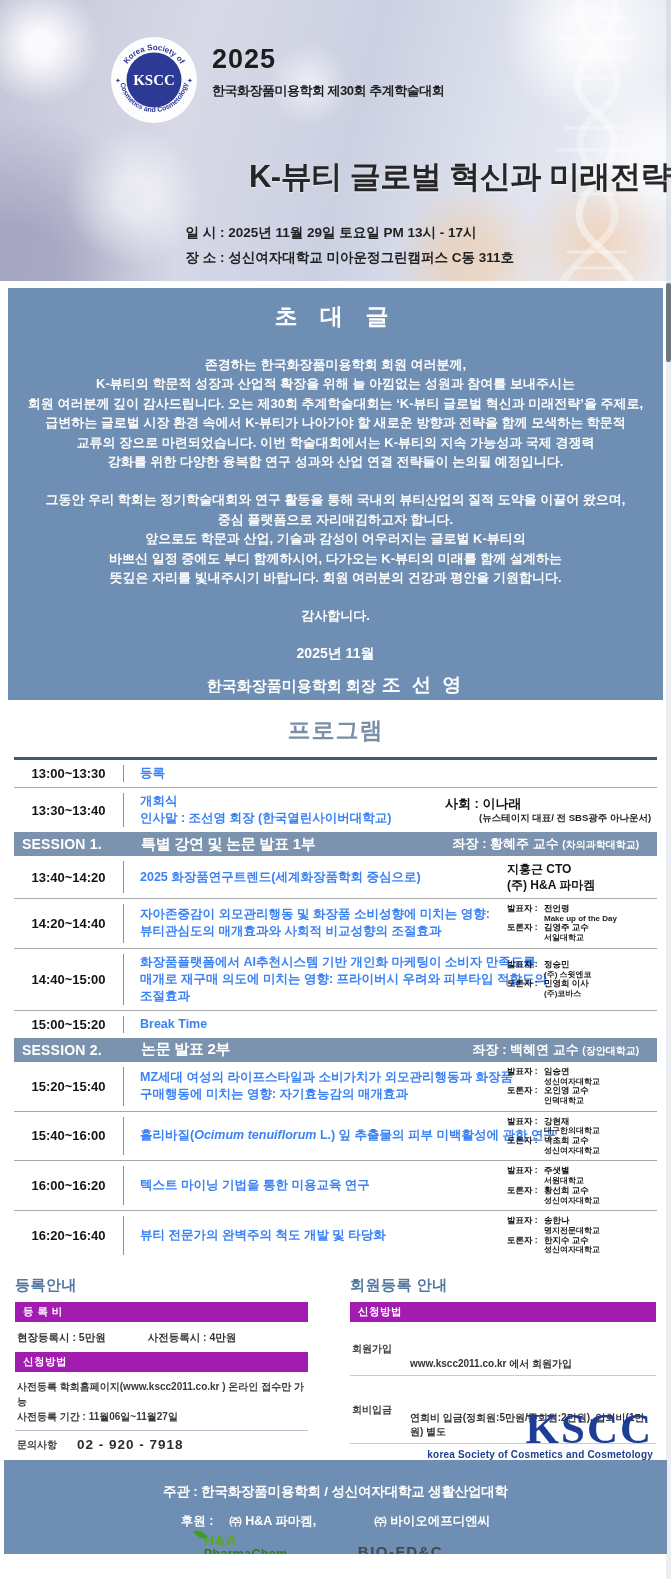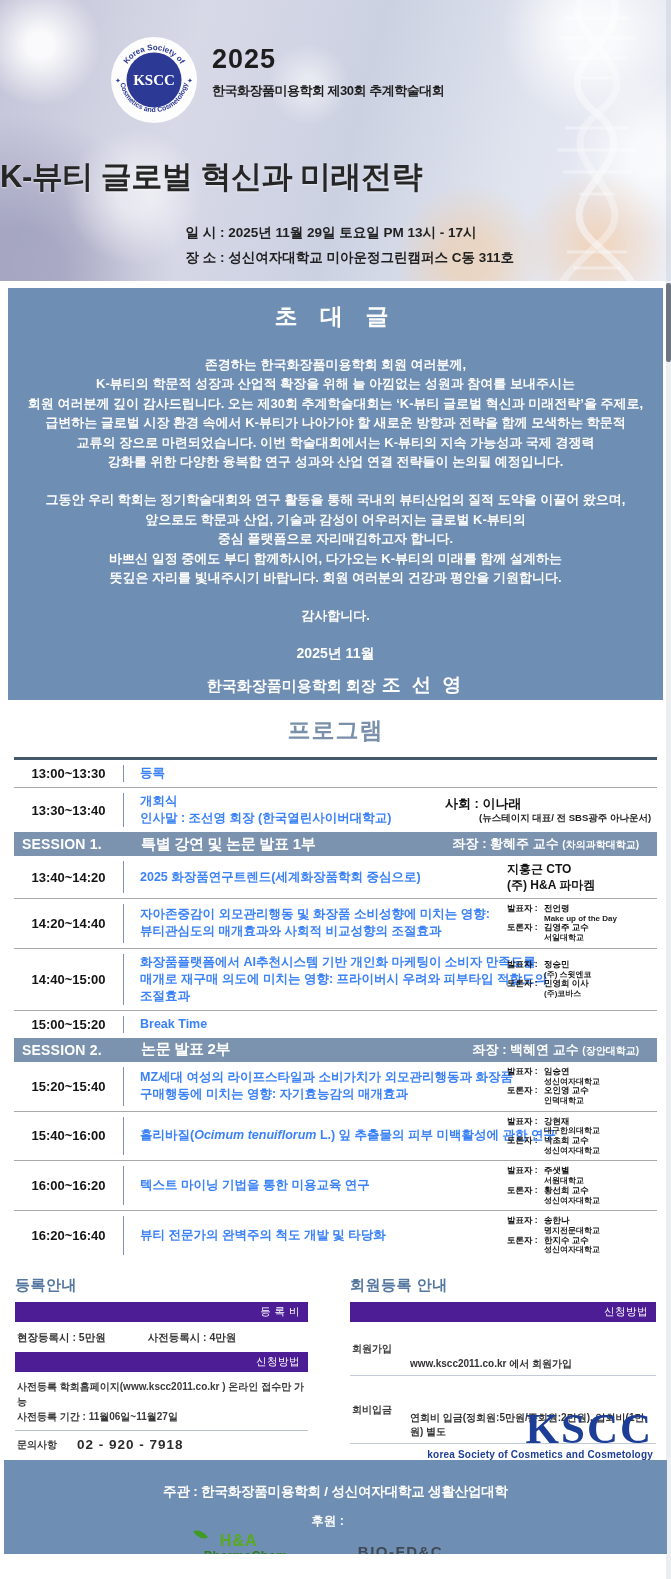--- a/index.html
+++ b/index.html
@@ -17,21 +17,21 @@
       radial-gradient(circle at 97% 55%, rgba(255,255,255,.7) 0 3%, rgba(255,255,255,0) 12%),
       radial-gradient(circle at 70% 92%, rgba(255,190,120,.35) 0 4%, rgba(255,190,120,0) 14%),
       radial-gradient(circle at 3% 96%, rgba(120,120,160,.45) 0 6%, rgba(120,120,160,0) 22%),
       linear-gradient(105deg,#c3c4d8 0%,#d8d9e7 28%,#ccd1e2 52%,#dfe3ee 74%,#edeff6 100%);}
   .dna{position:absolute;right:-6px;top:0;opacity:.75;}
   .logo-row{position:absolute;left:110px;top:36px;display:flex;align-items:flex-start;}
   .logo-svg{display:block;}
   .head-text{margin-left:14px;padding-top:8px;color:#1d1d1d;}
   .year{font-size:27px;font-weight:800;letter-spacing:1px;line-height:30px;}
   .society{font-size:13px;font-weight:800;line-height:26px;margin-top:4px;letter-spacing:-0.5px;}
-  .main-title{position:absolute;left:0;top:156px;width:100%;text-align:left;
+  .main-title{position:absolute;left:0;top:156px;width:100%;text-align:right;
     font-size:31px;font-weight:800;color:#262626;letter-spacing:-0.5px;
     text-shadow:0 1px 2px rgba(255,255,255,.6);}
   .when-where{position:absolute;left:0;top:220px;width:100%;display:flex;flex-direction:column;align-items:center;}
   .ww-line{width:300px;font-size:13.5px;font-weight:800;color:#1f1f1f;line-height:25px;white-space:nowrap;}
   .ww-line.wide{width:300px;}
 
   
   .invite{margin:7px 8px 0;height:412px;background:#6E8EB3;color:#fdfdfd;text-align:center;overflow:hidden;}
   .invite-title{margin-top:13px;font-size:23px;font-weight:800;letter-spacing:8px;line-height:30px;}
   .invite-body{margin-top:24px;font-size:13px;font-weight:600;line-height:19.4px;}
@@ -66,21 +66,21 @@
   .s-label{width:110px;flex-shrink:0;padding-left:8px;font-size:14px;font-weight:600;letter-spacing:.2px;}
   .s-title{flex:1;padding-left:17px;font-size:15px;font-weight:800;letter-spacing:-0.3px;}
   .s-chair{padding-right:18px;font-size:13px;font-weight:800;white-space:nowrap;}
   .s-chair small{font-size:10px;font-weight:700;}
 
   
   .info{position:relative;height:205px;display:flex;padding:0 15px;overflow:hidden;}
   .col-left{width:293px;flex-shrink:0;}
   .col-right{flex:1;margin-left:42px;}
   .info h3{margin:21px 0 7px;font-size:15px;font-weight:800;color:#54779F;letter-spacing:.5px;}
-  .bar{background:#4c1d95;color:#fff;font-size:10.5px;font-weight:400;padding:3px 8px;letter-spacing:.5px;text-align:right;}
+  .bar{background:#a21caf;color:#fff;font-size:10.5px;font-weight:700;padding:3px 8px;letter-spacing:.5px;}
   .fee-row{display:flex;gap:42px;padding:9px 2px 7px;font-size:10.5px;font-weight:800;color:#333;}
   .method-lines{padding:7px 2px 6px;font-size:10px;font-weight:700;color:#3a3a3a;line-height:15px;
     border-bottom:1px solid #b9c3cf;}
   .contact-row{display:flex;align-items:center;padding:6px 2px 0;}
   .contact-label{font-size:10px;font-weight:800;color:#3a3a3a;width:60px;}
   .contact-phone{font-size:13.5px;font-weight:800;color:#2c2c2c;letter-spacing:1px;}
   .m-row{display:flex;align-items:center;padding:4px 2px;border-bottom:1px solid #c2ccd8;}
   .m-row:last-child{border-bottom:none;}
   .m-label{width:58px;flex-shrink:0;font-size:10px;font-weight:800;color:#3a3a3a;}
   .m-value{font-size:10px;font-weight:800;color:#333;margin-top:31px;}
@@ -94,21 +94,21 @@
   .footer{margin:0 4px;height:94px;background:#6E8EB3;color:#fff;overflow:hidden;}
   .organizer{margin-top:23px;text-align:center;font-size:13.5px;font-weight:800;letter-spacing:-0.2px;}
   .sponsor-line{margin-top:12px;display:flex;justify-content:center;align-items:center;}
   .sponsor-label{font-size:12.5px;font-weight:800;margin-right:16px;}
   .sponsor-name{font-size:12.5px;font-weight:800;}
   .sponsor-name + .sponsor-name{margin-left:58px;}
   .logo-strip{display:flex;justify-content:center;align-items:flex-start;margin-top:3px;transform:translateX(-12px);}
   .hna-logo{position:relative;text-align:left;line-height:1;}
   .hna-leaf{position:absolute;left:-8px;top:-5px;width:9px;height:13px;background:#3f9b23;
     border-radius:0 100% 0 100%;transform:rotate(-35deg);}
-  .hna-top{font-size:16px;font-weight:900;color:#58aa1e;letter-spacing:1px;margin-left:16px;}
+  .hna-top{font-size:14px;font-weight:900;color:#58aa1e;letter-spacing:1px;}
   .hna-bottom{font-size:12.5px;font-weight:800;color:#2f7d1c;letter-spacing:.3px;margin-top:1px;}
   .hna-tag{width:92px;height:4px;background:rgba(120,190,80,.85);border-radius:2px;margin-top:3px;}
   .bio-logo{margin-left:62px;margin-top:10px;font-size:15px;font-weight:700;color:#3c4149;letter-spacing:1.5px;opacity:.9;}
 
   
   .sb-track{position:absolute;right:0;top:0;width:5px;height:100%;background:rgba(150,160,180,.18);}
   .sb-thumb{position:absolute;right:0;top:283px;width:5px;height:79px;background:#6e7682;border-radius:2px;}
 </style>
 </head>
 <body>
@@ -178,22 +178,22 @@
         <div class="para">
           <div class="line">존경하는 한국화장품미용학회 회원 여러분께,</div>
           <div class="line">K-뷰티의 학문적 성장과 산업적 확장을 위해 늘 아낌없는 성원과 참여를 보내주시는</div>
           <div class="line">회원 여러분께 깊이 감사드립니다.  오는 제30회 추계학술대회는 ‘K-뷰티 글로벌 혁신과 미래전략’을 주제로,</div>
           <div class="line">급변하는 글로벌 시장 환경 속에서 K-뷰티가 나아가야 할 새로운 방향과 전략을 함께 모색하는 학문적</div>
           <div class="line">교류의 장으로 마련되었습니다. 이번 학술대회에서는 K-뷰티의 지속 가능성과 국제 경쟁력</div>
           <div class="line">강화를 위한 다양한 융복합 연구 성과와 산업 연결 전략들이 논의될 예정입니다.</div>
         </div>
         <div class="para">
           <div class="line">그동안 우리 학회는 정기학술대회와 연구 활동을 통해 국내외 뷰티산업의 질적 도약을 이끌어 왔으며,</div>
+          <div class="line">중심 플랫폼으로 자리매김하고자 합니다.</div>
           <div class="line">앞으로도 학문과 산업, 기술과 감성이 어우러지는 글로벌 K-뷰티의</div>
-          <div class="line">중심 플랫폼으로 자리매김하고자 합니다.</div>
           <div class="line">바쁘신 일정 중에도 부디 함께하시어, 다가오는 K-뷰티의 미래를 함께 설계하는</div>
           <div class="line">뜻깊은 자리를 빛내주시기 바랍니다. 회원 여러분의 건강과 평안을 기원합니다.</div>
         </div>
       </div>
     <div class="thanks">감사합니다.</div>
     <div class="inv-date">2025년 11월</div>
     <div class="sign">
       <span>한국화장품미용학회 회장</span><span class="name">조 선 영</span>
     </div>
   </div>
@@ -433,20 +433,24 @@
     <div class="kscc-mark">
       <div class="big">KSCC</div>
       <div class="sub">korea Society of Cosmetics and Cosmetology</div>
     </div>
   </div>
 
   <div class="footer">
     <div class="organizer">주관 : 한국화장품미용학회 / 성신여자대학교 생활산업대학</div>
     <div class="sponsor-line">
       <span class="sponsor-label">후원 :</span>
+      <span style="display:flex;">
+          <span class="sponsor-name">㈜ H&amp;A 파마켐,</span>
+          <span class="sponsor-name">㈜ 바이오에프디엔씨</span>
+        </span>
     </div>
     <div class="logo-strip">
       <div class="hna-logo">
         <span class="hna-leaf"></span>
         <div class="hna-top">H&amp;A</div>
         <div class="hna-bottom">PharmaChem</div>
         <div class="hna-tag"></div>
       </div>
       <div class="bio-logo">BIO-FD&amp;C</div>
     </div>

